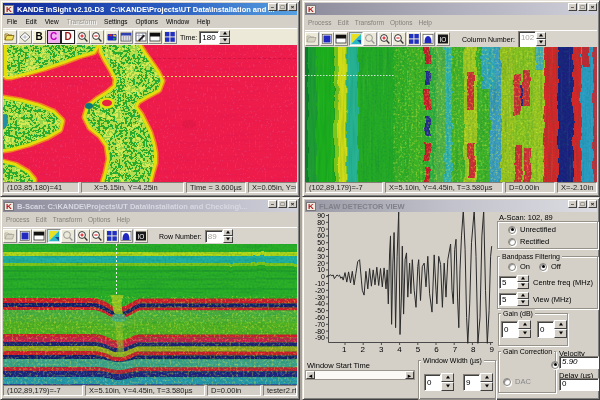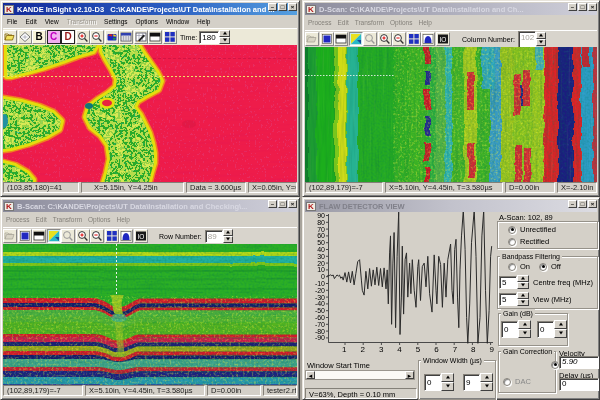--- a/index.html
+++ b/index.html
@@ -224,29 +224,28 @@
       <ellipse cx="104" cy="58" rx="5" ry="3.2" fill="#e82040"></ellipse>
       <ellipse cx="86" cy="61" rx="4" ry="3" fill="#107878"></ellipse>
       <ellipse cx="186" cy="79" rx="7" ry="4" fill="#d81540" opacity="0.5"></ellipse>
       <ellipse cx="1" cy="76" rx="4" ry="7" fill="#2090a0"></ellipse>
     </g>
     <line x1="0" y1="31.5" x2="296" y2="31.5" stroke="#eee262" stroke-width="1" stroke-dasharray="2 2"></line>
   </svg></div>
   <div class="sbar">
     <div class="cell" style="width:76px;">(103,85,180)=41</div>
     <div class="cell" style="width:103px;padding-left:12px;">X=5.15in, Y=4.25in</div>
-    <div class="cell" style="width:60px;">Data = 3.600µs</div>
+    <div class="cell" style="width:60px;">Time = 3.600µs</div>
     <div class="cell" style="flex:1;margin-right:0;">X=0.05in, Y=0.20</div>
   </div>
 </div>
 
 <div class="win" style="left:302px;top:0px;width:298px;height:197px;">
   <div class="tbar inact" style="top:2px;">
     <div class="ticon">K</div>
-    <div class="ttext">D-Scan: C:\KANDE\Projects\UT Data\Installation and Ch...</div>
   </div>
   <div class="tbtns">
         <div class="tb">–</div>
         <div class="tb">□</div>
         <div class="tb">×</div>
       </div>
   <div class="menu dim" style="top:15px;">
         <span>Process</span>
         <span>Edit</span>
         <span>Transform</span>
@@ -732,17 +731,16 @@
           </div>
     </div>
     <div class="spin" style="position:absolute;left:158px;top:161px;">
       <div class="spinbox" style="width:17px;height:17px;line-height:15px;">9</div>
       <div class="spinarr">
             <div class="sa up" style="width:13px;height:9px;"></div>
             <div class="sa dn" style="width:13px;height:9px;"></div>
           </div>
     </div>
 
-    <div class="cell" style="position:absolute;left:0px;top:176px;width:112px;height:11px;line-height:10px;">V=63%, Depth = 0.10 mm</div>
   </div>
 </div>
 
 </div>
 
 </body></html>

